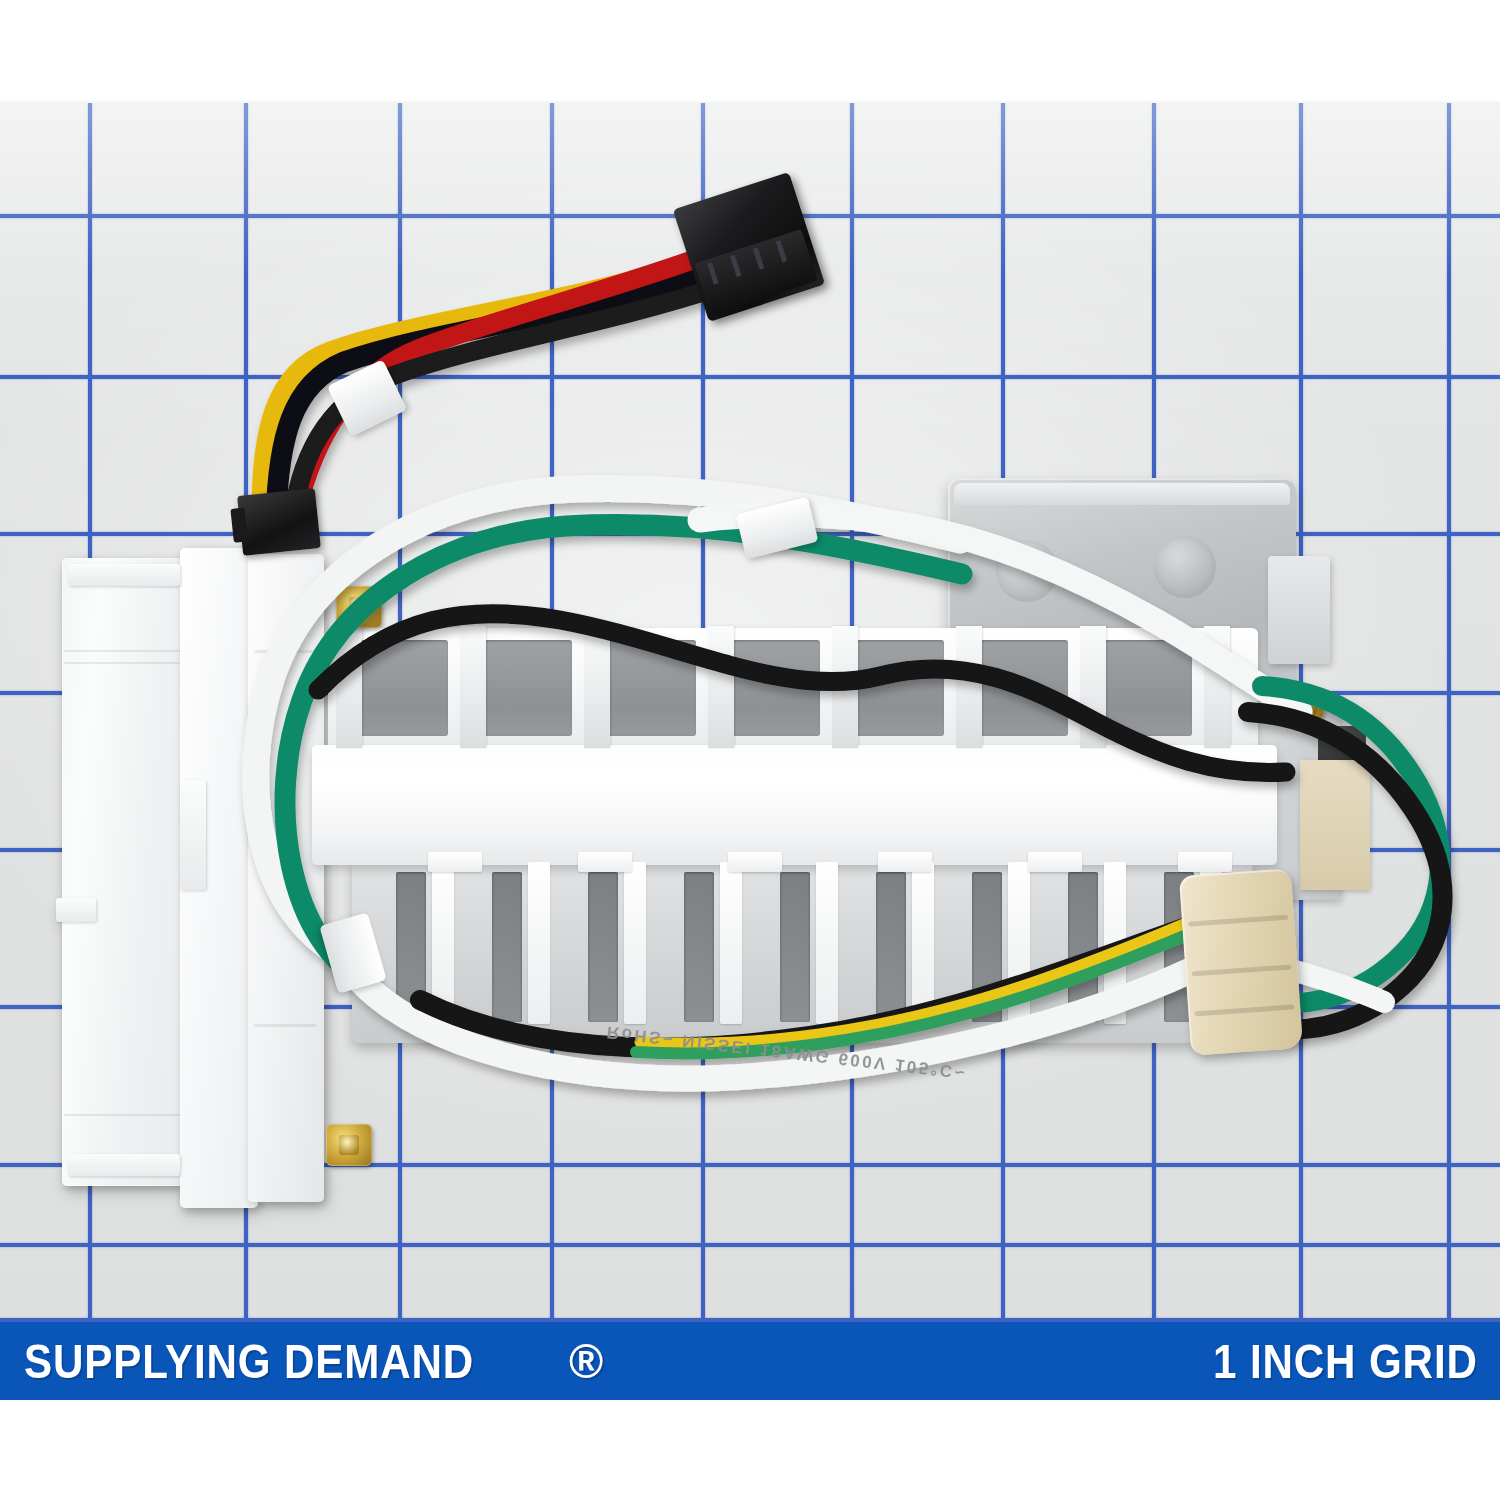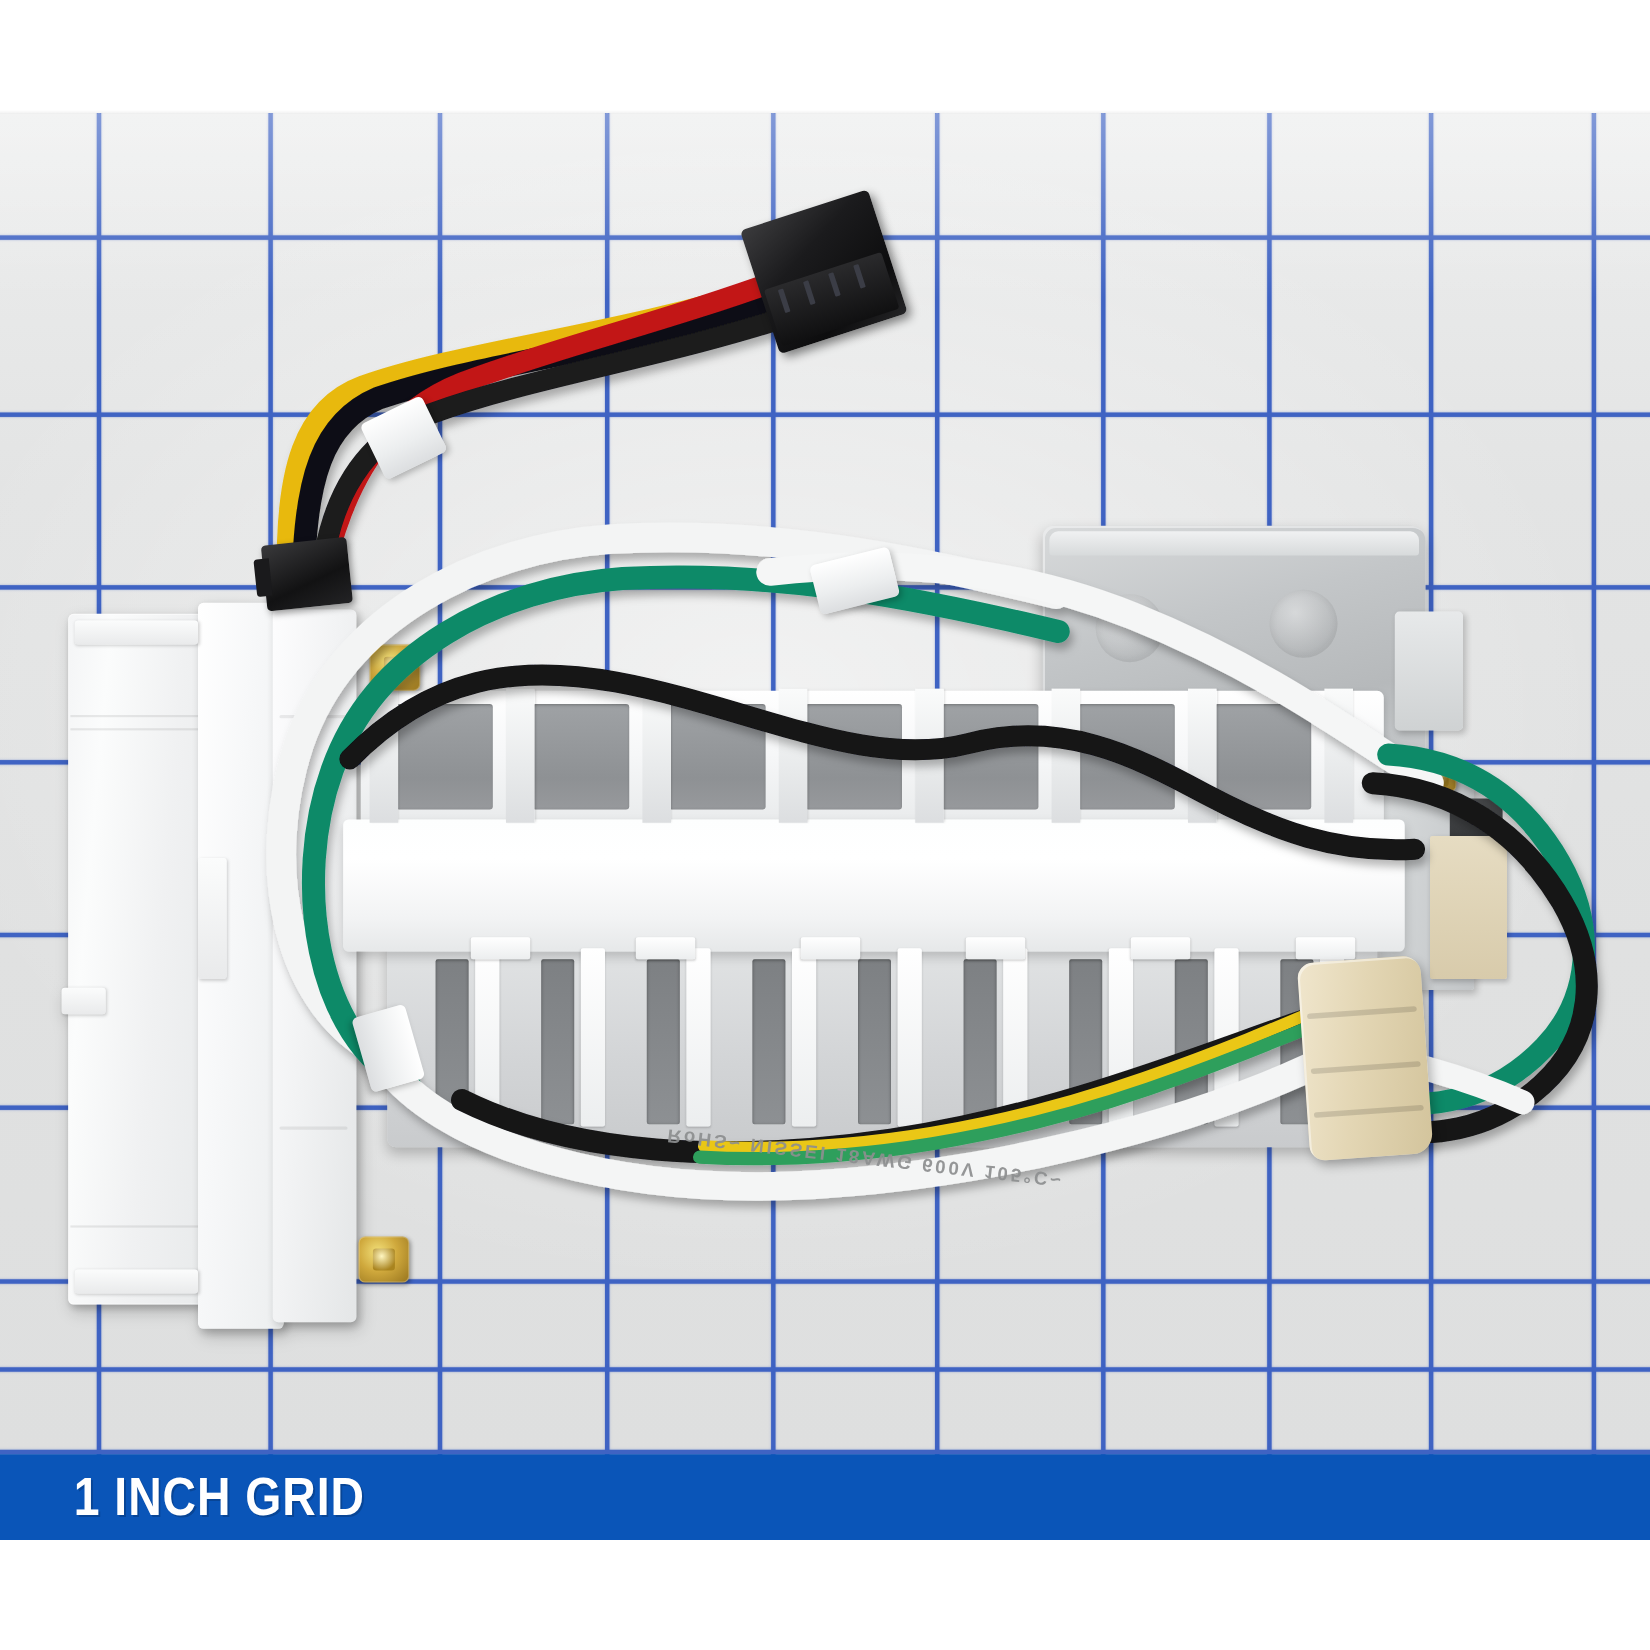--- a/index.html
+++ b/index.html
@@ -335,17 +335,21 @@
     <div id="grommet">
       <div class="groove" style="top:46px"></div>
       <div class="groove" style="top:96px"></div>
       <div class="groove" style="top:136px"></div>
     </div>
 
     <div id="wire-print">~RoHS~  NISSEI  18AWG  600V  105°C</div>
   </div>
 
   <div id="banner">
+    <div id="brand-wrap">
+      <span class="banner-text">SUPPLYING DEMAND</span>
+      <span class="banner-text" style="margin-left:22px;transform:scaleX(.95)">®</span>
+    </div>
     <span class="banner-text" id="grid-label">1 INCH GRID</span>
   </div>
 
   <div id="bottom-white"></div>
 </div>
 
 </body></html>

